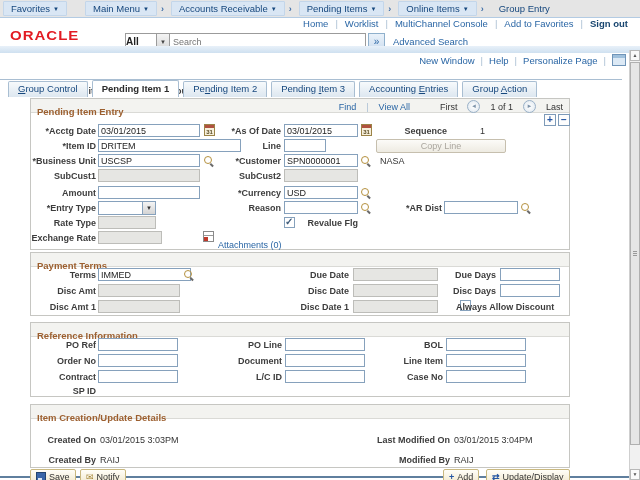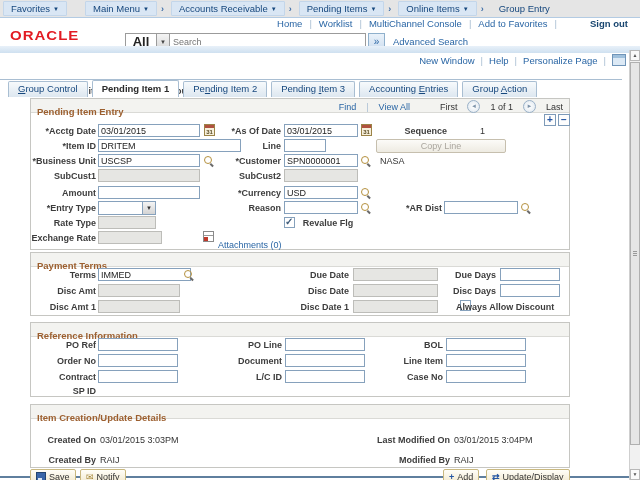--- a/index.html
+++ b/index.html
@@ -13,24 +13,24 @@
          background:#d9e6f4;border:1px solid #c3d6ea;border-radius:1px;cursor:pointer;white-space:nowrap;}
   .crumb.nomenu{background:transparent;border-color:transparent;}
   .dd{font-size:6px;color:#16477d;}
   .csep{margin:0 4px;font-weight:bold;color:#3e6ea8;font-size:9px;}
   
   #logo{position:absolute;left:10px;top:27px;font-size:15px;font-weight:bold;color:#e21a22;
         letter-spacing:1px;transform:scaleY(0.9);}
   #toplinks{position:absolute;top:18px;right:12px;display:flex;align-items:center;gap:7px;font-size:9.5px;}
   .link{color:#2a66a5;cursor:pointer;text-decoration:none;white-space:nowrap;}
   .vsep{color:#a8bdd2;}
-  #signout{font-weight:bold;color:#17456f;cursor:pointer;margin-left:26px;}
+  #signout{font-weight:bold;color:#17456f;cursor:pointer;}
   #searchwrap{position:absolute;left:125px;top:33px;display:flex;align-items:center;height:17px;}
   #scope{width:45px;height:17px;border:1px solid #9b9b9b;background:#fff;display:flex;align-items:center;box-sizing:border-box;cursor:pointer;}
-  #scope b{flex:1;text-align:center;font-size:13px;color:#222;}
+  #scope b{flex:1;font-size:10px;color:#222;}
   #scope i{width:12px;height:100%;background:linear-gradient(#f4f4f4,#d8d8d8);border-left:1px solid #9b9b9b;
            font-style:normal;font-size:6px;color:#444;display:flex;align-items:center;justify-content:center;}
   #searchbox{width:196px;height:17px;border:1px solid #9b9b9b;border-left:none;box-sizing:border-box;
              font:9px "Liberation Sans",sans-serif;padding:0 3px;color:#333;}
   #gobtn{width:17px;height:17px;background:linear-gradient(#eaf2fa,#cfdff0);border:1px solid #8fb0cc;
          box-sizing:border-box;color:#2a66a5;font-size:10px;line-height:15px;text-align:center;cursor:pointer;margin-left:2px;}
   #advsearch{margin-left:8px;font-size:9.5px;}
   #band{position:absolute;left:0;top:46px;width:640px;height:7px;background:linear-gradient(#e8f1f9,#cfe0f0);}
   #pagelinks{position:absolute;top:54px;right:14px;display:flex;align-items:center;gap:6px;font-size:9.5px;}
   #pglink-icon{width:12px;height:10px;border:1px solid #6f94b8;background:#dce9f5;position:relative;cursor:pointer;}
@@ -239,21 +239,21 @@
   <span class="mag" style="left:361px;top:203px"></span>
   <span class="lbl" style="left:392px;top:203px;width:50px">*AR Dist</span>
   <input class="inp" style="left: 444px; top: 201px; width: 74px;" value="">
   <span class="mag" style="left:521px;top:203px"></span>
 
   <span class="lbl" style="left:20px;top:218px;width:76px">Rate Type</span>
   <input class="inp dis" disabled="" style="left: 98px; top: 216px; width: 58px;">
   <span class="cb" style="left:284px;top:217px">
       <s>✓</s>
     </span>
-  <span class="lbl" style="left:298px;top:218px;width:60px;text-align:center">Revalue Flg</span>
+  <span class="lbl" style="left:298px;top:218px;width:60px;text-align:right">Revalue Flg</span>
 
   <span class="lbl" style="left:20px;top:233px;width:76px">Exchange Rate</span>
   <input class="inp dis" disabled="" style="left: 98px; top: 231px; width: 64px;">
   <span class="xr" style="left:203px;top:231px"></span>
   <span class="link" style="position:absolute;left:218px;top:240px">Attachments (0)</span>
 
   <div class="box" style="top:252px;height:64px">
     <div class="hdrbar">
       <span class="sect-title">Payment Terms</span>
     </div>

